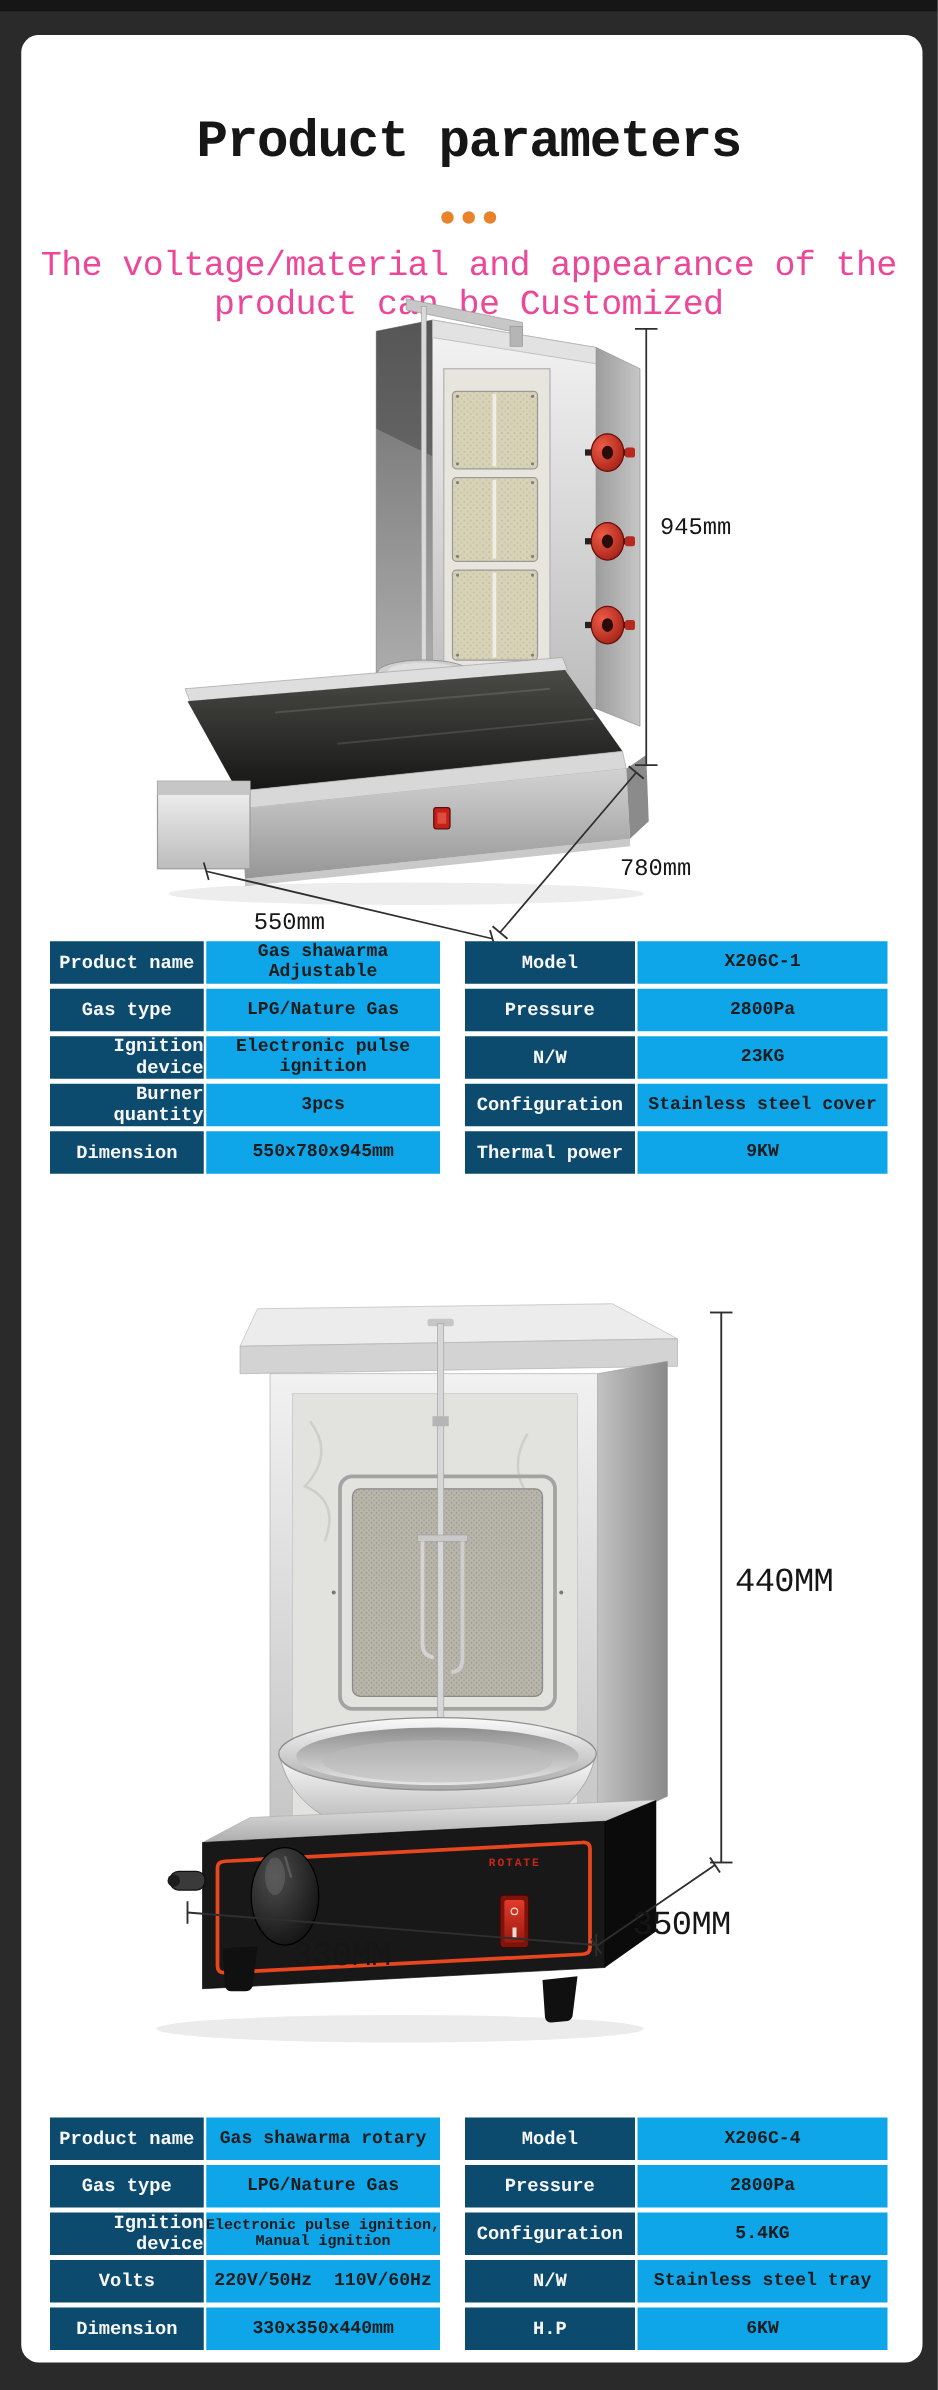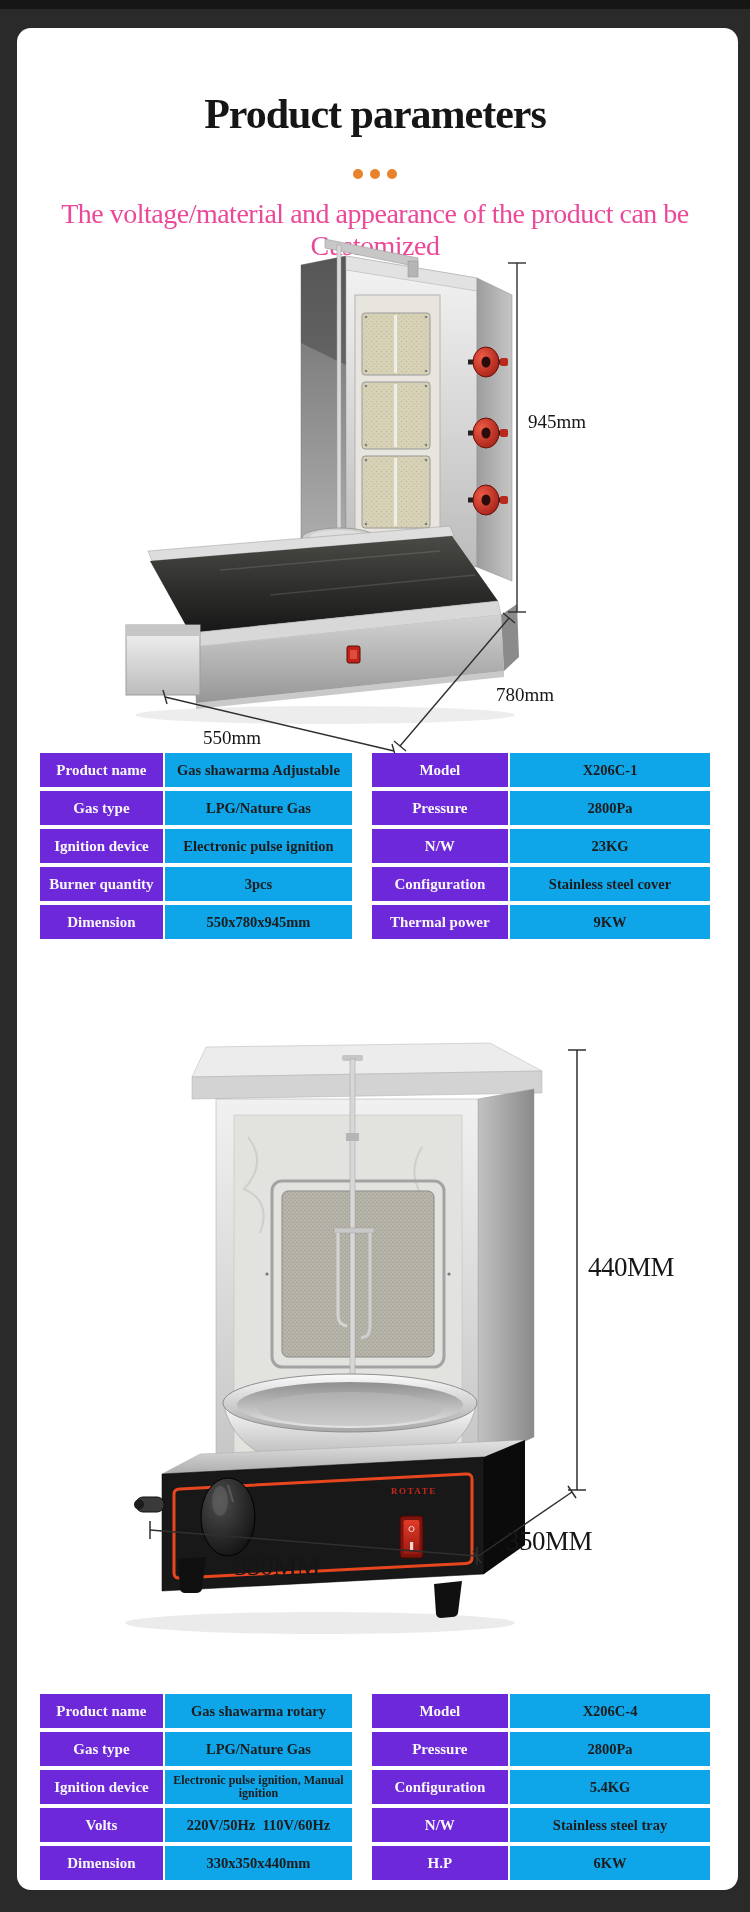--- a/index.html
+++ b/index.html
@@ -1,17 +1,17 @@
 <!DOCTYPE html>
 <html><head>
 <meta charset="utf-8">
 <style>
   html,body{margin:0;padding:0;background:#2a2a2a;}
   .page{position:relative;width:750px;height:1912px;background:#2a2a2a;overflow:hidden;
-        font-family:Liberation Serif, serif;}
+        font-family:Liberation Mono, monospace;}
   .topstrip{position:absolute;left:0;top:0;width:750px;height:9px;background:#161616;}
   .card{position:absolute;left:17px;top:28px;width:721px;height:1862px;background:#ffffff;border-radius:14px;}
   .title{position:absolute;left:0;top:90px;width:750px;text-align:center;
          font-size:42px;font-weight:bold;color:#161616;letter-spacing:-1px;}
   .dots{position:absolute;left:0;top:169px;width:750px;text-align:center;line-height:10px;}
   .dot{display:inline-block;width:10px;height:10px;border-radius:50%;margin:0 3.5px;}
   .subtitle{position:absolute;left:0;top:198px;width:750px;text-align:center;
             font-size:28px;color:#ec4899;letter-spacing:-0.5px;}
   .fig{position:absolute;left:20px;}
   #fig1{top:225px;width:710px;height:545px;}
@@ -20,21 +20,21 @@
   .dim-sm{font-size:19px;}
   .dim-lg{font-size:27px;letter-spacing:-0.5px;}
   #d1-h{left:528px;top:411px;} #d1-d{left:468px;top:684px;margin-left:28px;} #d1-w{left:203px;top:727px;}
   #d2-h{left:588px;top:1252px;} #d2-d{left:506px;top:1526px;} #d2-w{left:234px;top:1551px;}
   .rotate{position:absolute;left:391px;top:1486px;font-size:9px;font-weight:bold;
           color:#c9261b;letter-spacing:1.5px;}
   .spec{position:absolute;left:40px;width:670px;}
   #table1{top:753px;} #table2{top:1694px;}
   .trow{display:flex;height:34px;margin-bottom:4px;}
   .cell{display:flex;align-items:center;justify-content:center;text-align:center;font-weight:bold;}
-  .lab{background:#6d28d9;color:#f7f7f7;font-size:15px;}
+  .lab{background:#0c4a6e;color:#f7f7f7;font-size:15px;text-align:right;}
   .val{background:#0ea5e9;color:#1c1c1c;font-size:14.5px;}
   .c1{width:126px;} .c2{width:192px;margin-left:2px;} .gut{width:20px;}
   .c3{width:140px;} .c4{width:205px;margin-left:2px;}
   .small{font-size:12px;line-height:13px;}
 </style>
 </head>
 <body>
 
 <div class="page">
   <div class="topstrip"></div>

